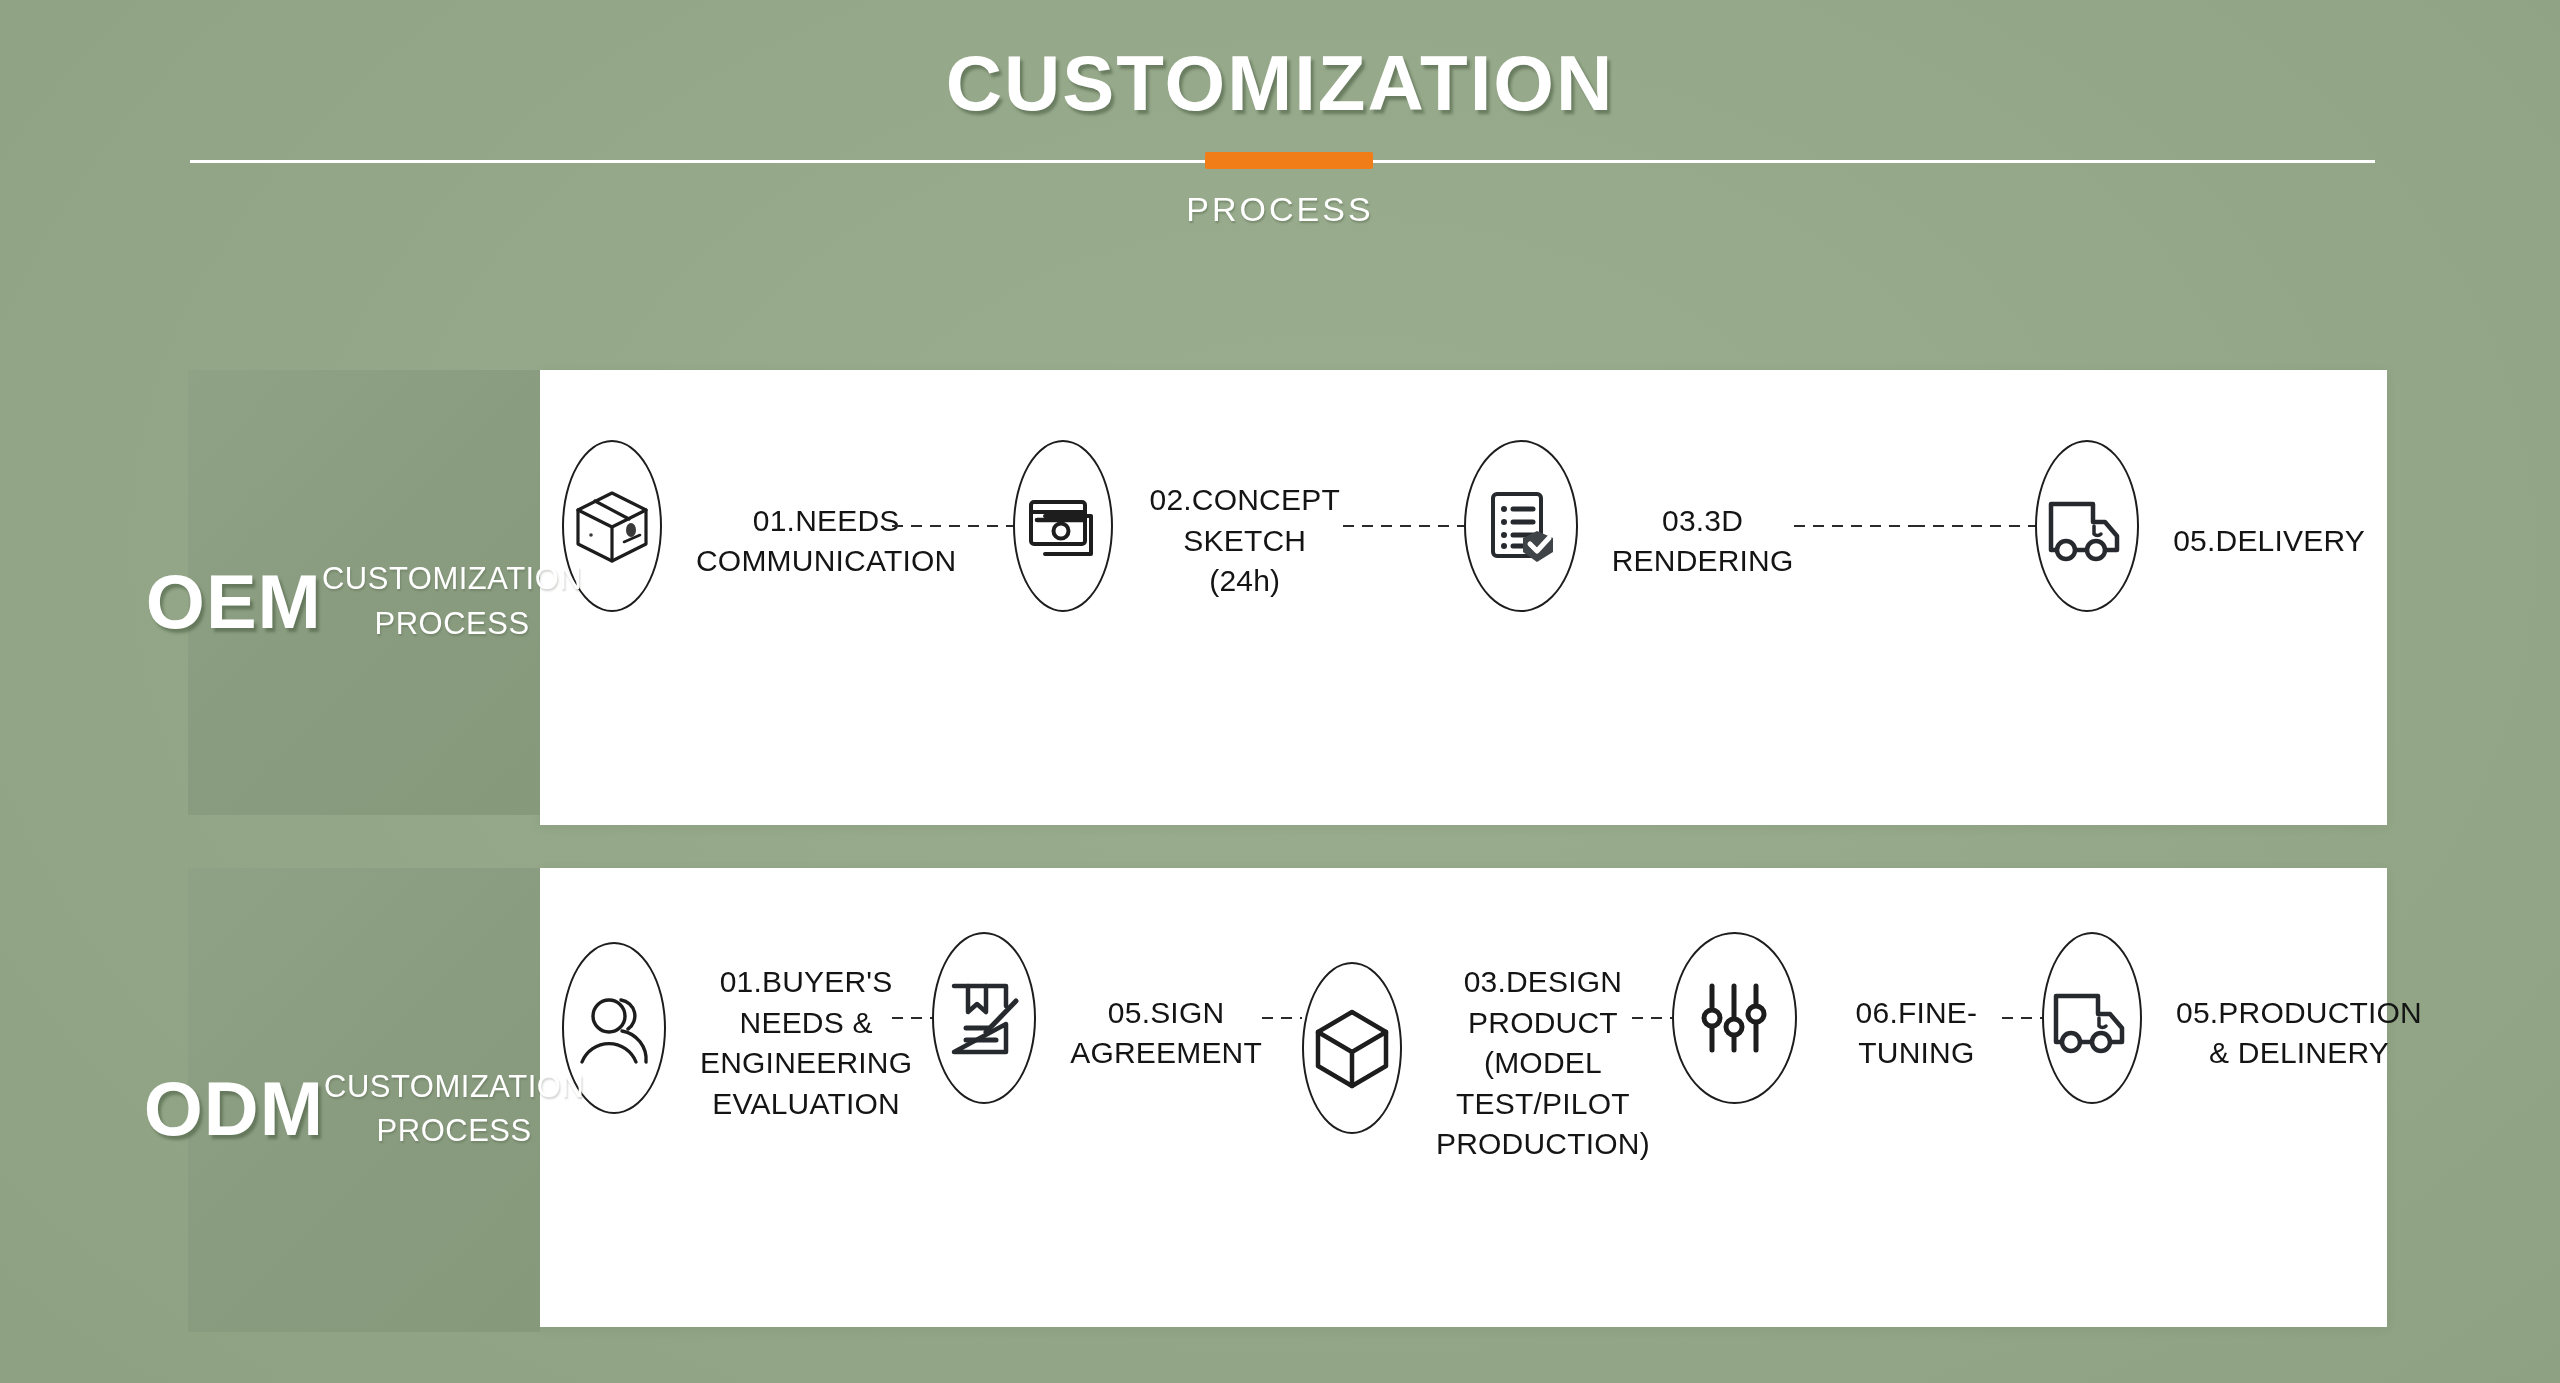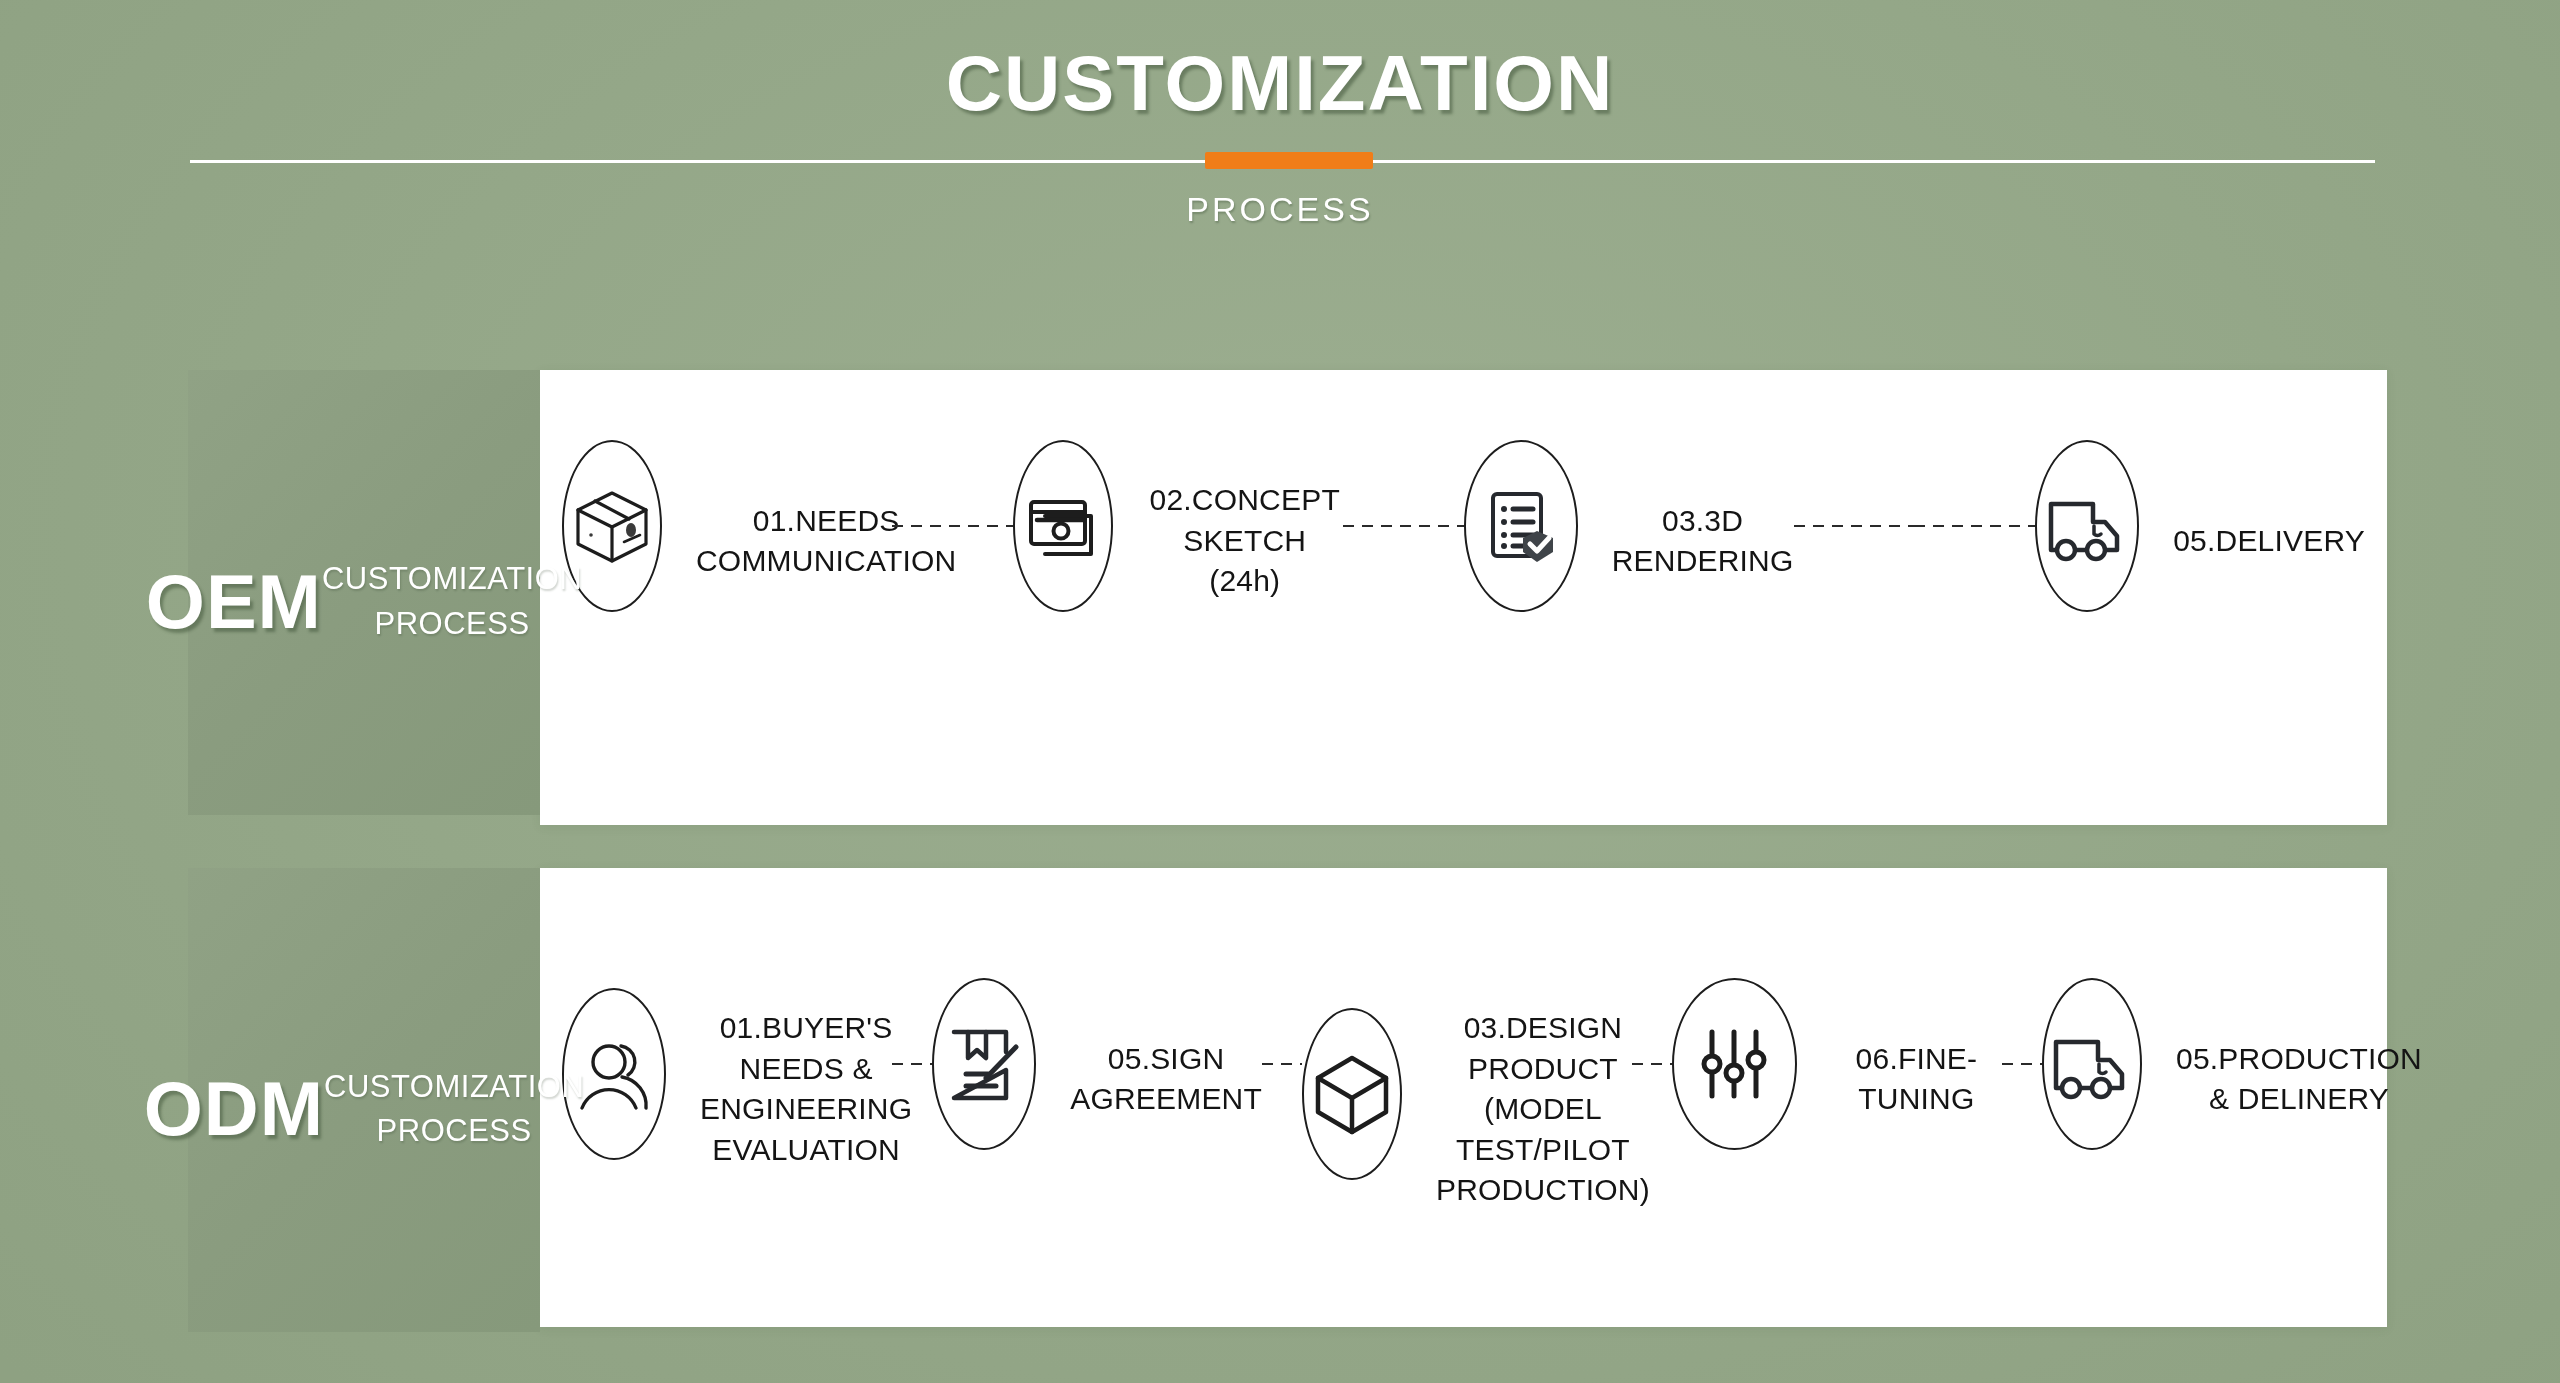--- a/index.html
+++ b/index.html
@@ -125,21 +125,21 @@
   .steps-panel {
     background: #ffffff;
     display: flex;
     align-items: flex-start;
     justify-content: space-between;
     position: relative;
     box-shadow: 0 2px 10px rgba(40,60,35,0.08);
   }
 
   #row-oem .steps-panel { width: 1847px; height: 455px; padding: 70px 22px 0 22px; }
-  #row-odm .steps-panel { width: 1847px; height: 459px; padding: 110px 22px 0 22px; }
+  #row-odm .steps-panel { width: 1847px; height: 459px; padding: 64px 22px 0 22px; }
 
   .step {
     width: 330px;
     display: flex;
     flex-direction: row;
     align-items: center;
     flex: 0 0 auto;
     gap: 34px;
   }
 

